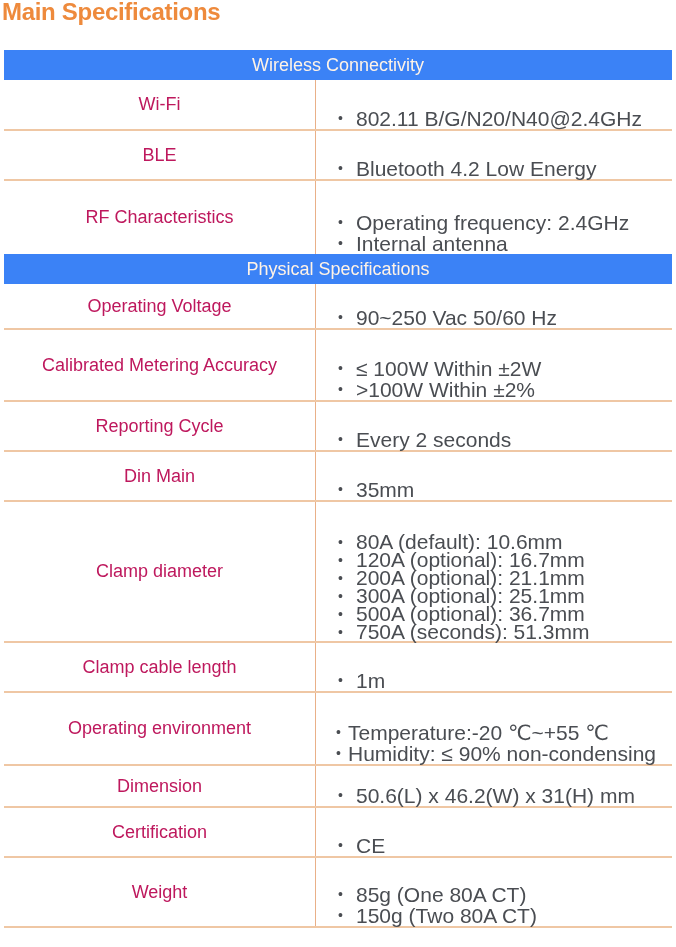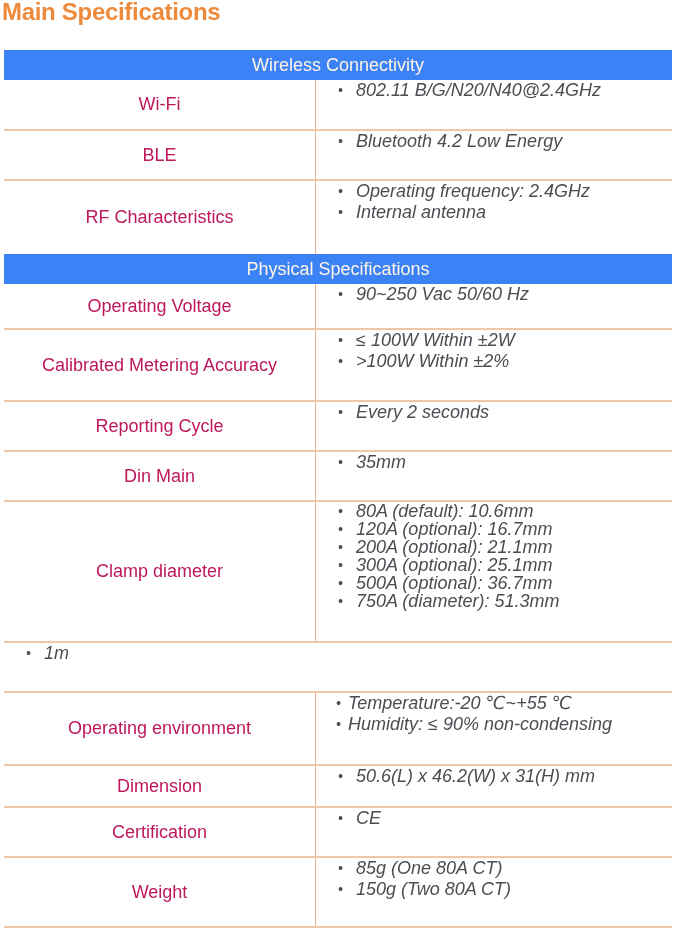--- a/index.html
+++ b/index.html
@@ -24,22 +24,22 @@
     .row {
       display: flex; border-bottom: 2px solid #efc7a4; box-sizing: border-box;
     }
     .cell-label {
       width: 312px; box-sizing: border-box;
       border-right: 1.5px solid #e9b088;
       display: flex; align-items: center; justify-content: center;
       font-size: 18px; color: #be185d;
     }
     .cell-value {
-      flex: 1; display: flex; flex-direction: column; justify-content: flex-start;
-      padding-left: 20px; font-size: 18px; color: #4a4d52; font-style: italic;
+      flex: 1; display: flex; flex-direction: column; justify-content: flex-end;
+      padding-left: 20px; font-size: 21px; color: #4a4d52;
     }
     .bullet-list { list-style: none; margin: 0; padding: 0; }
     .bullet-list li { position: relative; padding-left: 20px; line-height: 21px; }
     .bullet-list li::before {
       content: "•"; position: absolute; left: 2px; top: 0; font-size: 14px;
     }
     .tight li { line-height: 18px; }
     .env li { padding-left: 12px; }
     .env li::before { left: 0; }
   </style>
@@ -121,26 +121,27 @@
 
   <div class="row" style="height:141px">
     <div class="cell-label">Clamp diameter</div>
     <div class="cell-value">
       <ul class="bullet-list tight">
         <li>80A (default): 10.6mm</li>
         <li>120A (optional): 16.7mm</li>
         <li>200A (optional): 21.1mm</li>
         <li>300A (optional): 25.1mm</li>
         <li>500A (optional): 36.7mm</li>
-        <li>750A (diameter): 51.3mm</li>
+        <li>750A (seconds): 51.3mm</li>
       </ul>
     </div>
   </div>
 
   <div class="row" style="height:50px">
+    <div class="cell-label">Clamp cable length</div>
     <div class="cell-value">
       <ul class="bullet-list">
         <li>1m</li>
       </ul>
     </div>
   </div>
 
   <div class="row" style="height:73px">
     <div class="cell-label">Operating environment</div>
     <div class="cell-value">

